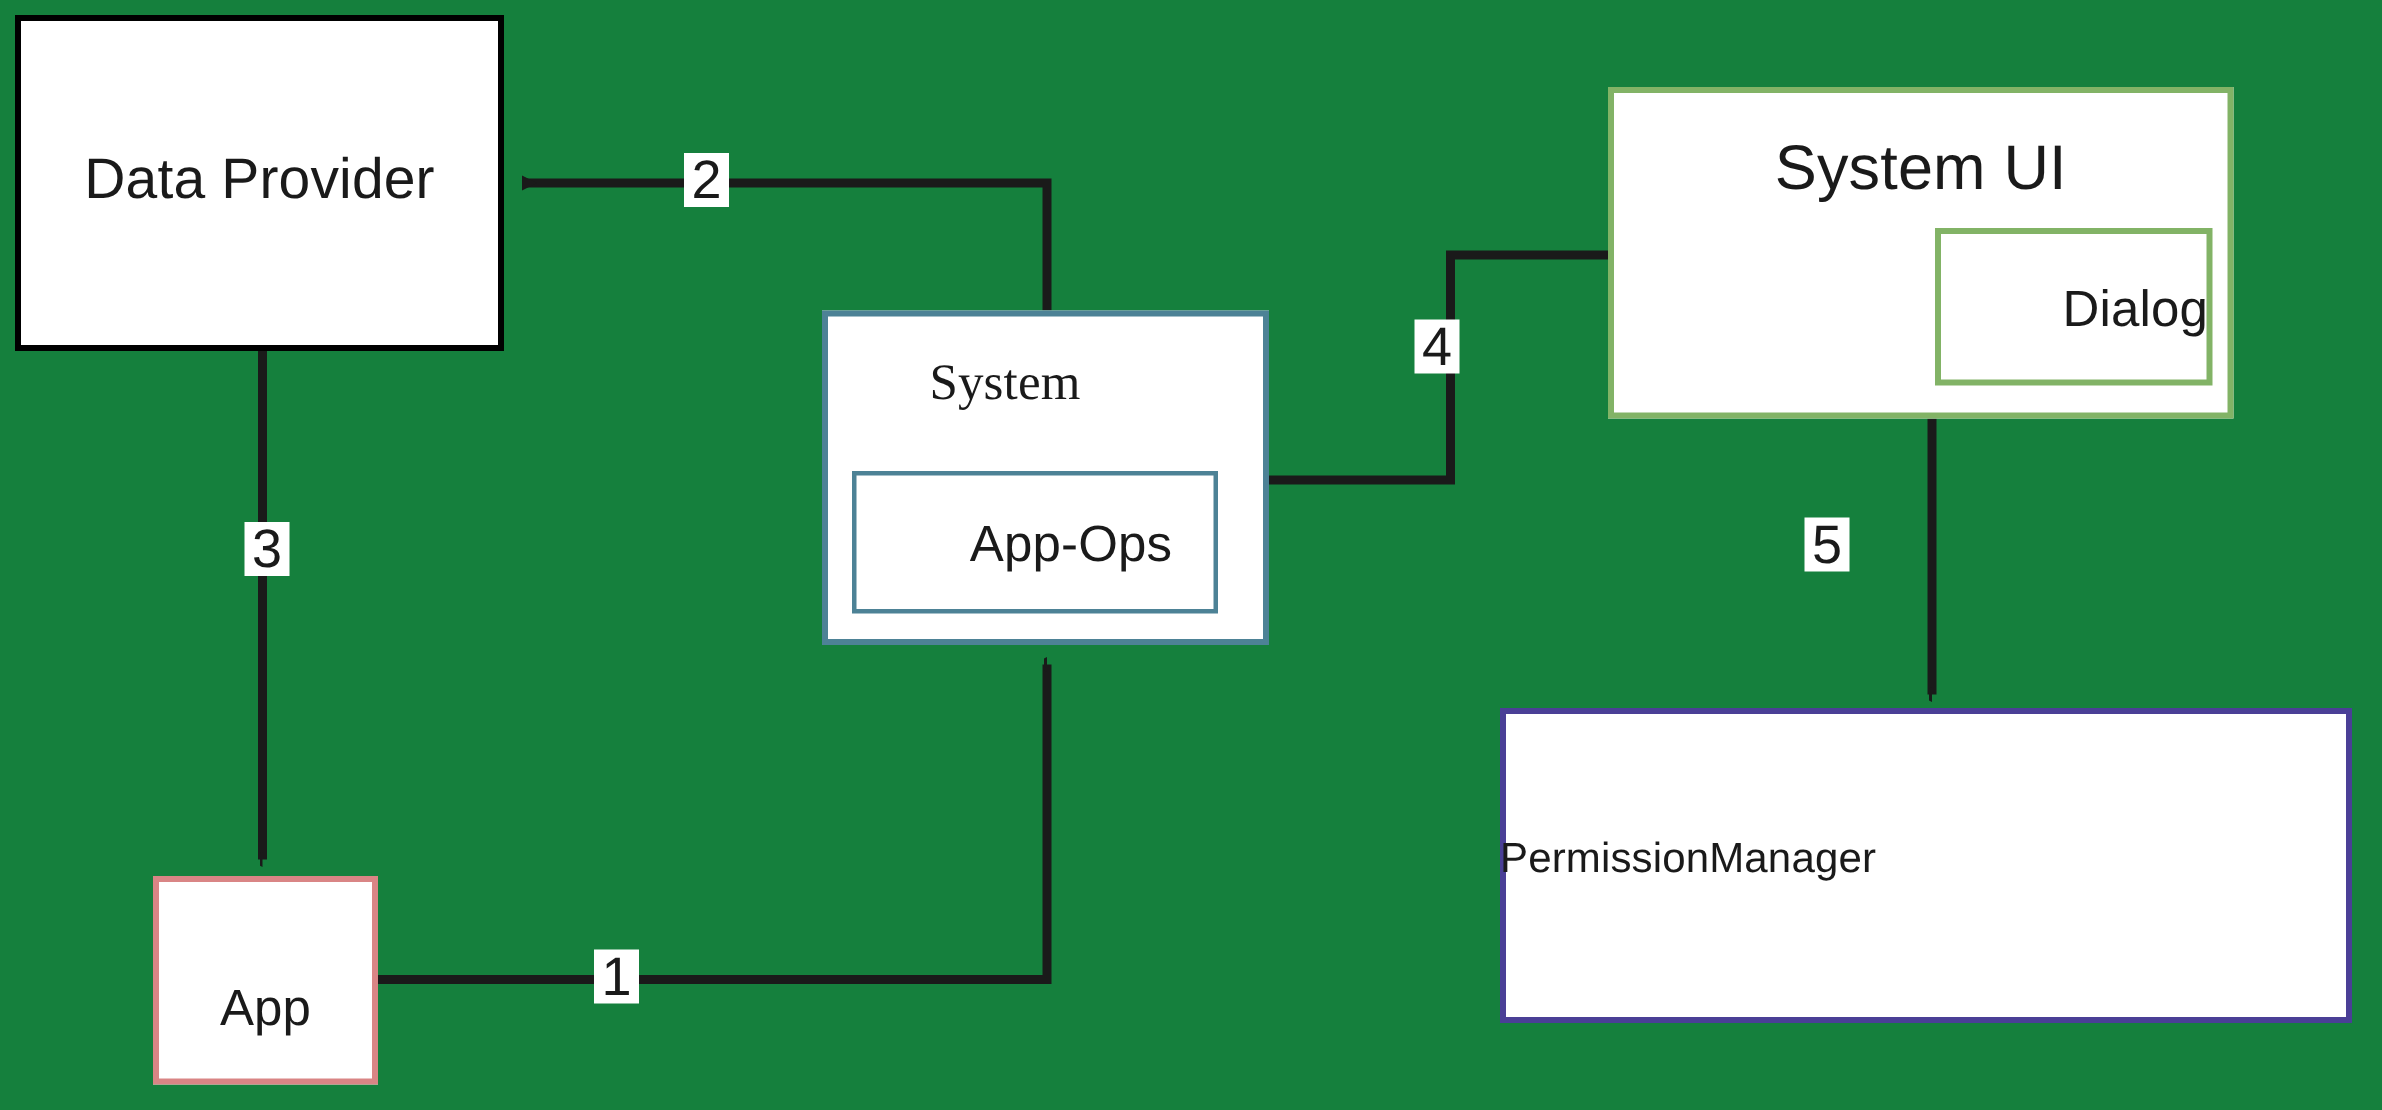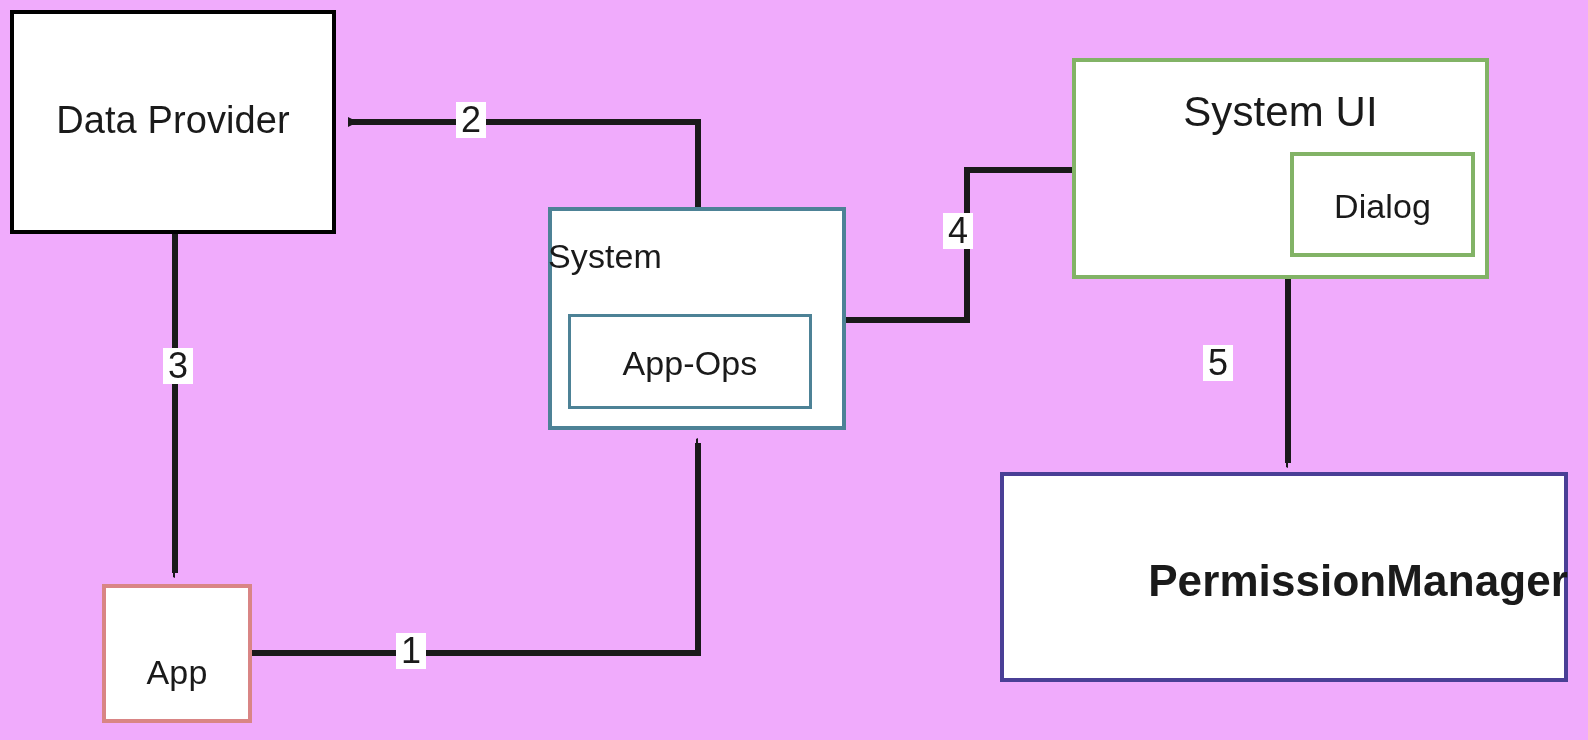--- a/index.html
+++ b/index.html
@@ -4,21 +4,21 @@
 <style>
   html, body {
     margin: 0;
     padding: 0;
     background: #ffffff;
   }
   #canvas {
     position: relative;
     width: 1588px;
     height: 740px;
-    background: #f0abfc;
+    background: #15803d;
     font-family: "Liberation Sans", sans-serif;
     overflow: hidden;
   }
   svg.layer {
     position: absolute;
     left: 0;
     top: 0;
     width: 1588px;
     height: 740px;
   }
@@ -74,37 +74,37 @@
 
     <path d="M 1288,279 L 1288,463" fill="none" stroke="#1a1a1a" stroke-width="6" stroke-linecap="butt" stroke-linejoin="miter" marker-end="url(#arrowD)"></path>
   </svg>
 
   <div class="node-box" style="left:10px; top:10px; width:326px; height:224px; border:4px solid #000000;">
   </div>
   <div class="node-label" style="left:10px; top:99px; width:326px; text-align:center; font-size:38px;">Data Provider</div>
 
   <div class="node-box" style="left:548px; top:207px; width:298px; height:223px; border:4px solid #4d8296;">
   </div>
-  <div class="node-label" style="left:548px; top:237px; width:244px; font-size:34px;">System</div>
+  <div class="node-label" style="left:548px; top:237px; width:244px; text-align:center; font-size:34px;font-family:Liberation Serif, serif;">System</div>
 
   <div class="node-box" style="left:568px; top:314px; width:244px; height:95px; border:3px solid #4d8296;">
   </div>
-  <div class="node-label" style="left:568px; top:344px; width:244px; text-align:center; font-size:34px;">App-Ops</div>
+  <div class="node-label" style="left:592px; top:344px; width:244px; text-align:center; font-size:34px;">App-Ops</div>
 
   <div class="node-box" style="left:1072px; top:58px; width:417px; height:221px; border:4px solid #82b366;">
   </div>
   <div class="node-label" style="left:1072px; top:88px; width:417px; text-align:center; font-size:42px;">System UI</div>
 
   <div class="node-box" style="left:1290px; top:152px; width:185px; height:105px; border:4px solid #82b366;">
   </div>
-  <div class="node-label" style="left:1290px; top:187px; width:185px; text-align:center; font-size:34px;">Dialog</div>
+  <div class="node-label" style="left:1290px; top:187px; width:185px; text-align:center; font-size:34px;padding-left:41px;">Dialog</div>
 
   <div class="node-box" style="left:1000px; top:472px; width:568px; height:210px; border:4px solid #4a3f96;">
   </div>
-  <div class="node-label" style="left:1000px; top:556px; width:568px; text-align:right; font-size:44px;font-weight:bold;">PermissionManager</div>
+  <div class="node-label" style="left:1000px; top:556px; width:568px; text-align:left; font-size:28px;">PermissionManager</div>
 
   <div class="node-box" style="left:102px; top:584px; width:150px; height:139px; border:4px solid #d98585;">
   </div>
   <div class="node-label" style="left:102px; top:653px; width:150px; text-align:center; font-size:34px;">App</div>
 
   <div class="edge-label" style="left:396px; top:633px; font-size:36px;">1</div>
   <div class="edge-label" style="left:456px; top:102px; font-size:36px;">2</div>
   <div class="edge-label" style="left:163px; top:348px; font-size:36px;">3</div>
   <div class="edge-label" style="left:943px; top:213px; font-size:36px;">4</div>
   <div class="edge-label" style="left:1203px; top:345px; font-size:36px;">5</div>

